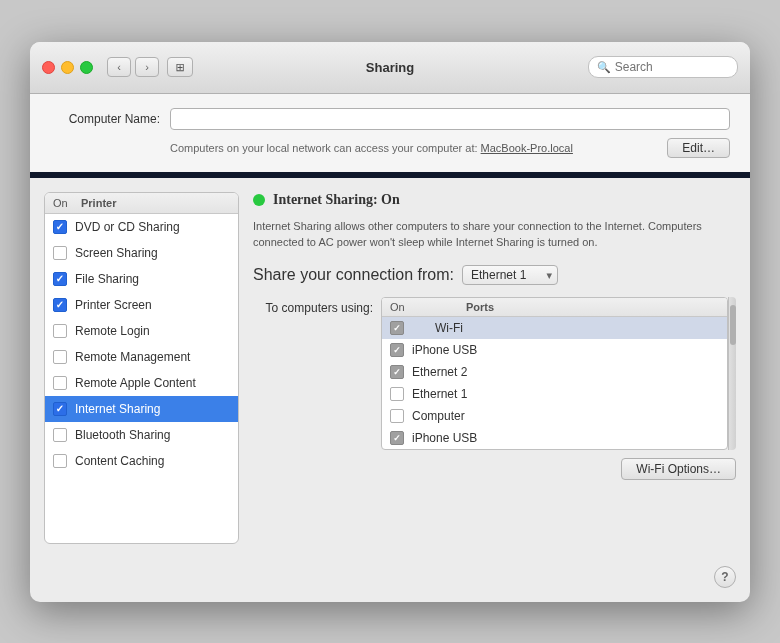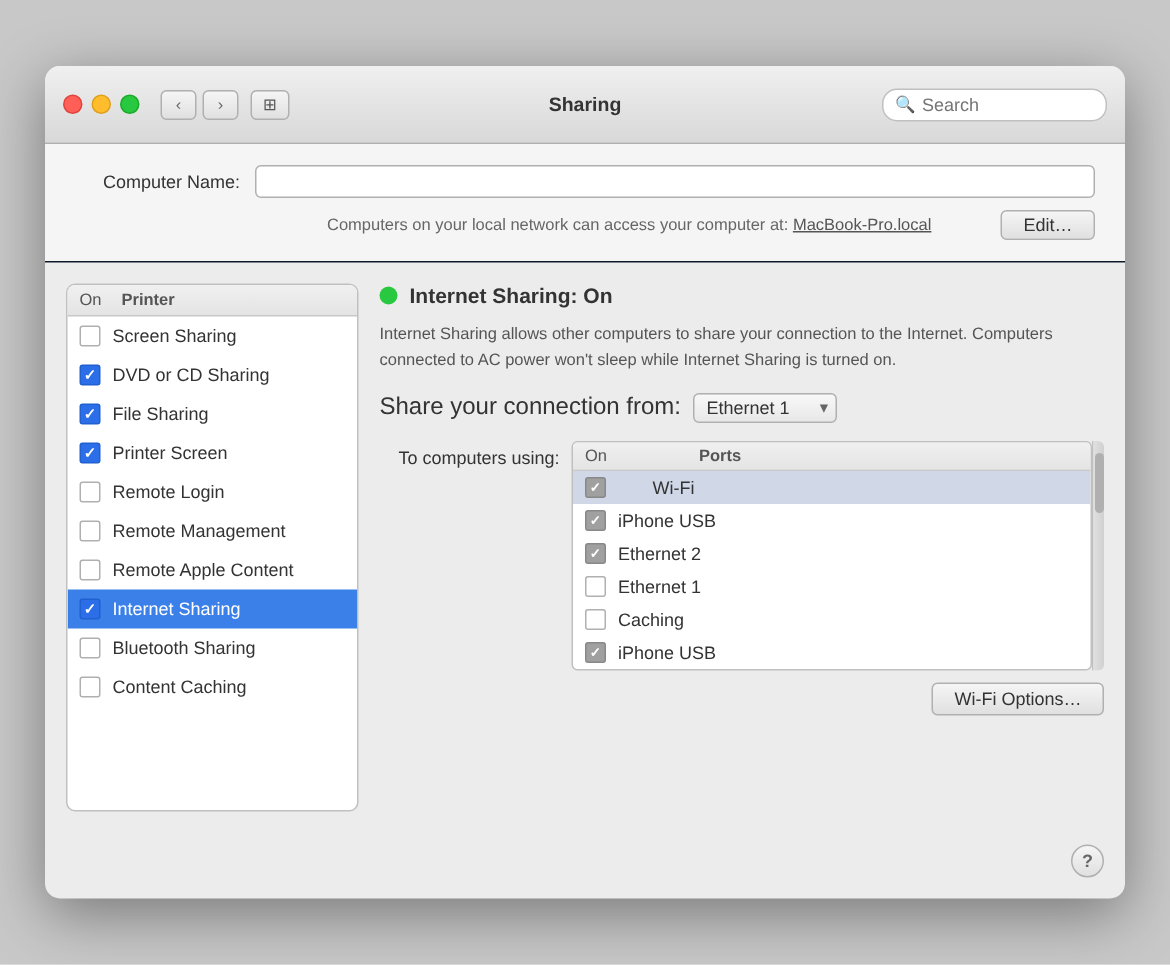--- a/index.html
+++ b/index.html
@@ -100,21 +100,21 @@
     .search-input {
       border: none;
       outline: none;
       font-size: 12px;
       color: #333;
       background: transparent;
       width: 100%;
     }
     .computer-name-bar {
       background: #f5f5f5;
-      border-bottom: 1px solid #0f172a;
+      border-bottom: 6px solid #0f172a;
       padding: 14px 20px 14px 20px;
     }
     .cn-row {
       display: flex;
       align-items: center;
       margin-bottom: 8px;
     }
     .cn-label {
       font-size: 12px;
       color: #333;
@@ -134,21 +134,20 @@
     }
     .cn-info-row {
       display: flex;
       align-items: center;
       margin-left: 120px;
     }
     .cn-info-text {
       font-size: 11px;
       color: #666;
       flex: 1;
-      margin-left: 48px;
     }
     .cn-info-underline {
       text-decoration: underline;
       color: #555;
     }
     .edit-btn {
       background: linear-gradient(to bottom, #f5f5f5, #e0e0e0);
       border: 1px solid #b0b0b0;
       border-radius: 4px;
       font-size: 12px;
@@ -243,20 +242,21 @@
       width: 12px;
       height: 12px;
       border-radius: 50%;
       margin-right: 8px;
     }
     .status-dot.on { background: #28c940; }
     .status-title {
       font-size: 14px;
       font-weight: 600;
       color: #333;
+      font-family: Liberation Serif, serif;
     }
     .description-text {
       font-size: 11px;
       color: #555;
       line-height: 1.5;
       margin-bottom: 14px;
     }
     .share-row {
       display: flex;
       align-items: center;
@@ -448,26 +448,26 @@
 
   <div class="main-content">
 
     <div class="service-list">
       <div class="service-header">
         <span class="service-header-on">On</span>
         <span class="service-header-label">Printer</span>
       </div>
       <ul class="service-items">
         <li class="service-item">
+          <div class="service-checkbox checked"></div>
+          <span class="service-item-name">DVD or CD Sharing</span>
+        </li>
+        <li class="service-item">
           <div class="service-checkbox"></div>
           <span class="service-item-name">Screen Sharing</span>
-        </li>
-        <li class="service-item">
-          <div class="service-checkbox checked"></div>
-          <span class="service-item-name">DVD or CD Sharing</span>
         </li>
         <li class="service-item">
           <div class="service-checkbox checked"></div>
           <span class="service-item-name">File Sharing</span>
         </li>
         <li class="service-item">
           <div class="service-checkbox checked"></div>
           <span class="service-item-name">Printer Screen</span>
         </li>
         <li class="service-item">
@@ -536,21 +536,21 @@
                 <li class="ports-row">
                   <div class="ports-row-cb checked"></div>
                   <span class="ports-row-name">Ethernet 2</span>
                 </li>
                 <li class="ports-row">
                   <div class="ports-row-cb"></div>
                   <span class="ports-row-name">Ethernet 1</span>
                 </li>
                 <li class="ports-row">
                   <div class="ports-row-cb"></div>
-                  <span class="ports-row-name">Caching</span>
+                  <span class="ports-row-name">Computer</span>
                 </li>
                 <li class="ports-row">
                   <div class="ports-row-cb checked"></div>
                   <span class="ports-row-name">iPhone USB</span>
                 </li>
               </ul>
             </div>
             <div style="width:8px;background:linear-gradient(to right,#e0e0e0,#d0d0d0);border-left:1px solid #c0c0c0;border-radius:0 4px 4px 0;position:relative;">
               <div style="width:6px;height:40px;background:#b0b0b0;border-radius:3px;position:absolute;top:8px;left:1px;"></div>
             </div>

